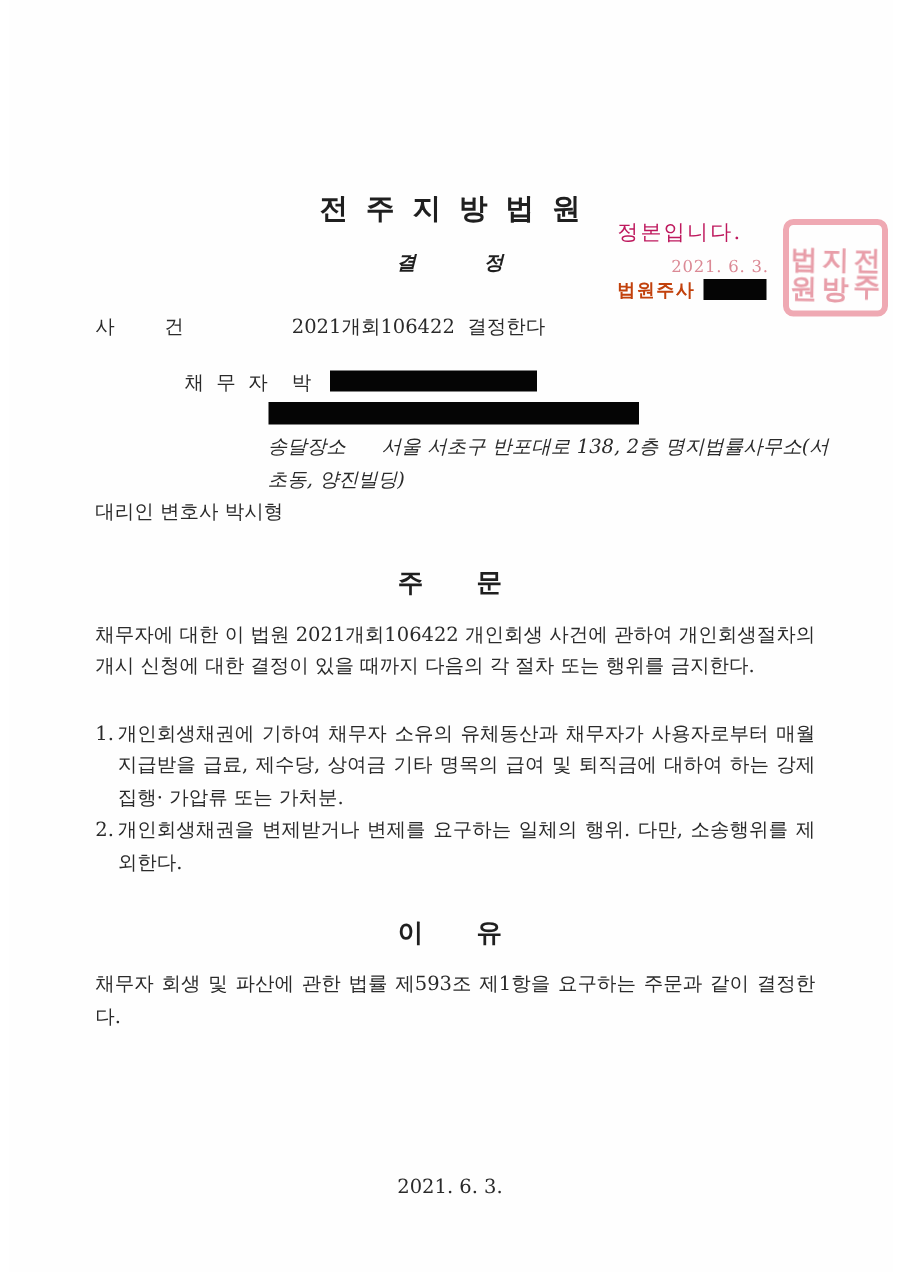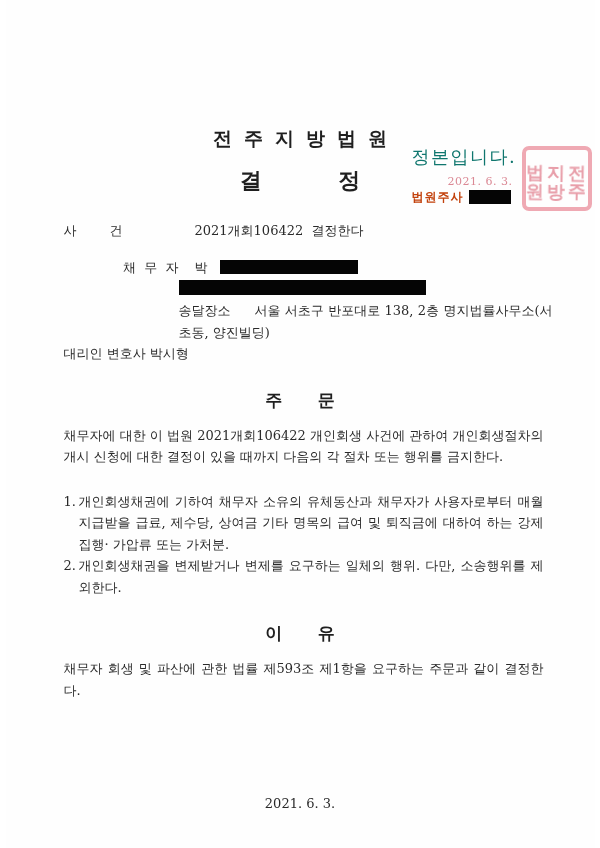--- a/index.html
+++ b/index.html
@@ -17,34 +17,35 @@
   .doc-header { padding-top: 126px; text-align: center; }
   .court-name {
     font-size: 19px;
     font-weight: bold;
     letter-spacing: 12px;
     text-indent: 12px;
     color: #1f1f1f;
   }
   .doc-type {
     margin-top: 14px;
-    font-size: 22px;
+    font-size: 13px;
     font-weight: bold;
     white-space: pre;
     color: #1f1f1f;
+    font-style: italic;
   }
   
   .certify {
     position: absolute;
     left: 406px;
     top: 148px;
     color: #d5808e;
     line-height: 1;
   }
-  .certify-main { font-size: 18px; letter-spacing: 1.5px; color: #0f766e; }
+  .certify-main { font-size: 14px; letter-spacing: 1.5px; color: #be185d; }
   .certify-date { font-size: 11px; letter-spacing: 0.5px; margin: 10px 0 3px 36px; color: #db8995; }
   .certify-officer {
     font-size: 12px; font-weight: bold; letter-spacing: 1px;
     display: flex; align-items: center; gap: 5px; color: #c2410c;
   }
   .redact { background: #050505; display: inline-block; }
   .redact-clerk { width: 42px; height: 14px; }
   
   .seal {
     position: absolute;
@@ -72,21 +73,21 @@
     transform: rotate(1deg);
   }
   
   .body-text { font-size: 13px; line-height: 21.5px; }
   .case-section { margin: 24px 51px 0 58px; }
   .case-row { display: flex; margin-bottom: 15px; gap: 16px; }
   .case-label { width: 115px; white-space: pre; flex: none; }
   .case-value { white-space: pre; }
   .redact-name { width: 138px; height: 14px; vertical-align: -2px; margin-left: 12px; }
   .redact-line { width: 247px; height: 15px; margin: -4px 0 5px 115px; display: block; }
-  .address-block { margin-left: 115px; width: 374px; text-align: justify; }
+  .address-block { margin-left: 115px; width: 374px; text-align: justify; font-style: italic; }
   .svc-label { margin-right: 24px; }
   .rep-line { }
   .section-heading {
     text-align: center;
     font-size: 17px;
     font-weight: bold;
     white-space: pre;
     margin-top: 24px;
     color: #1f1f1f;
   }

